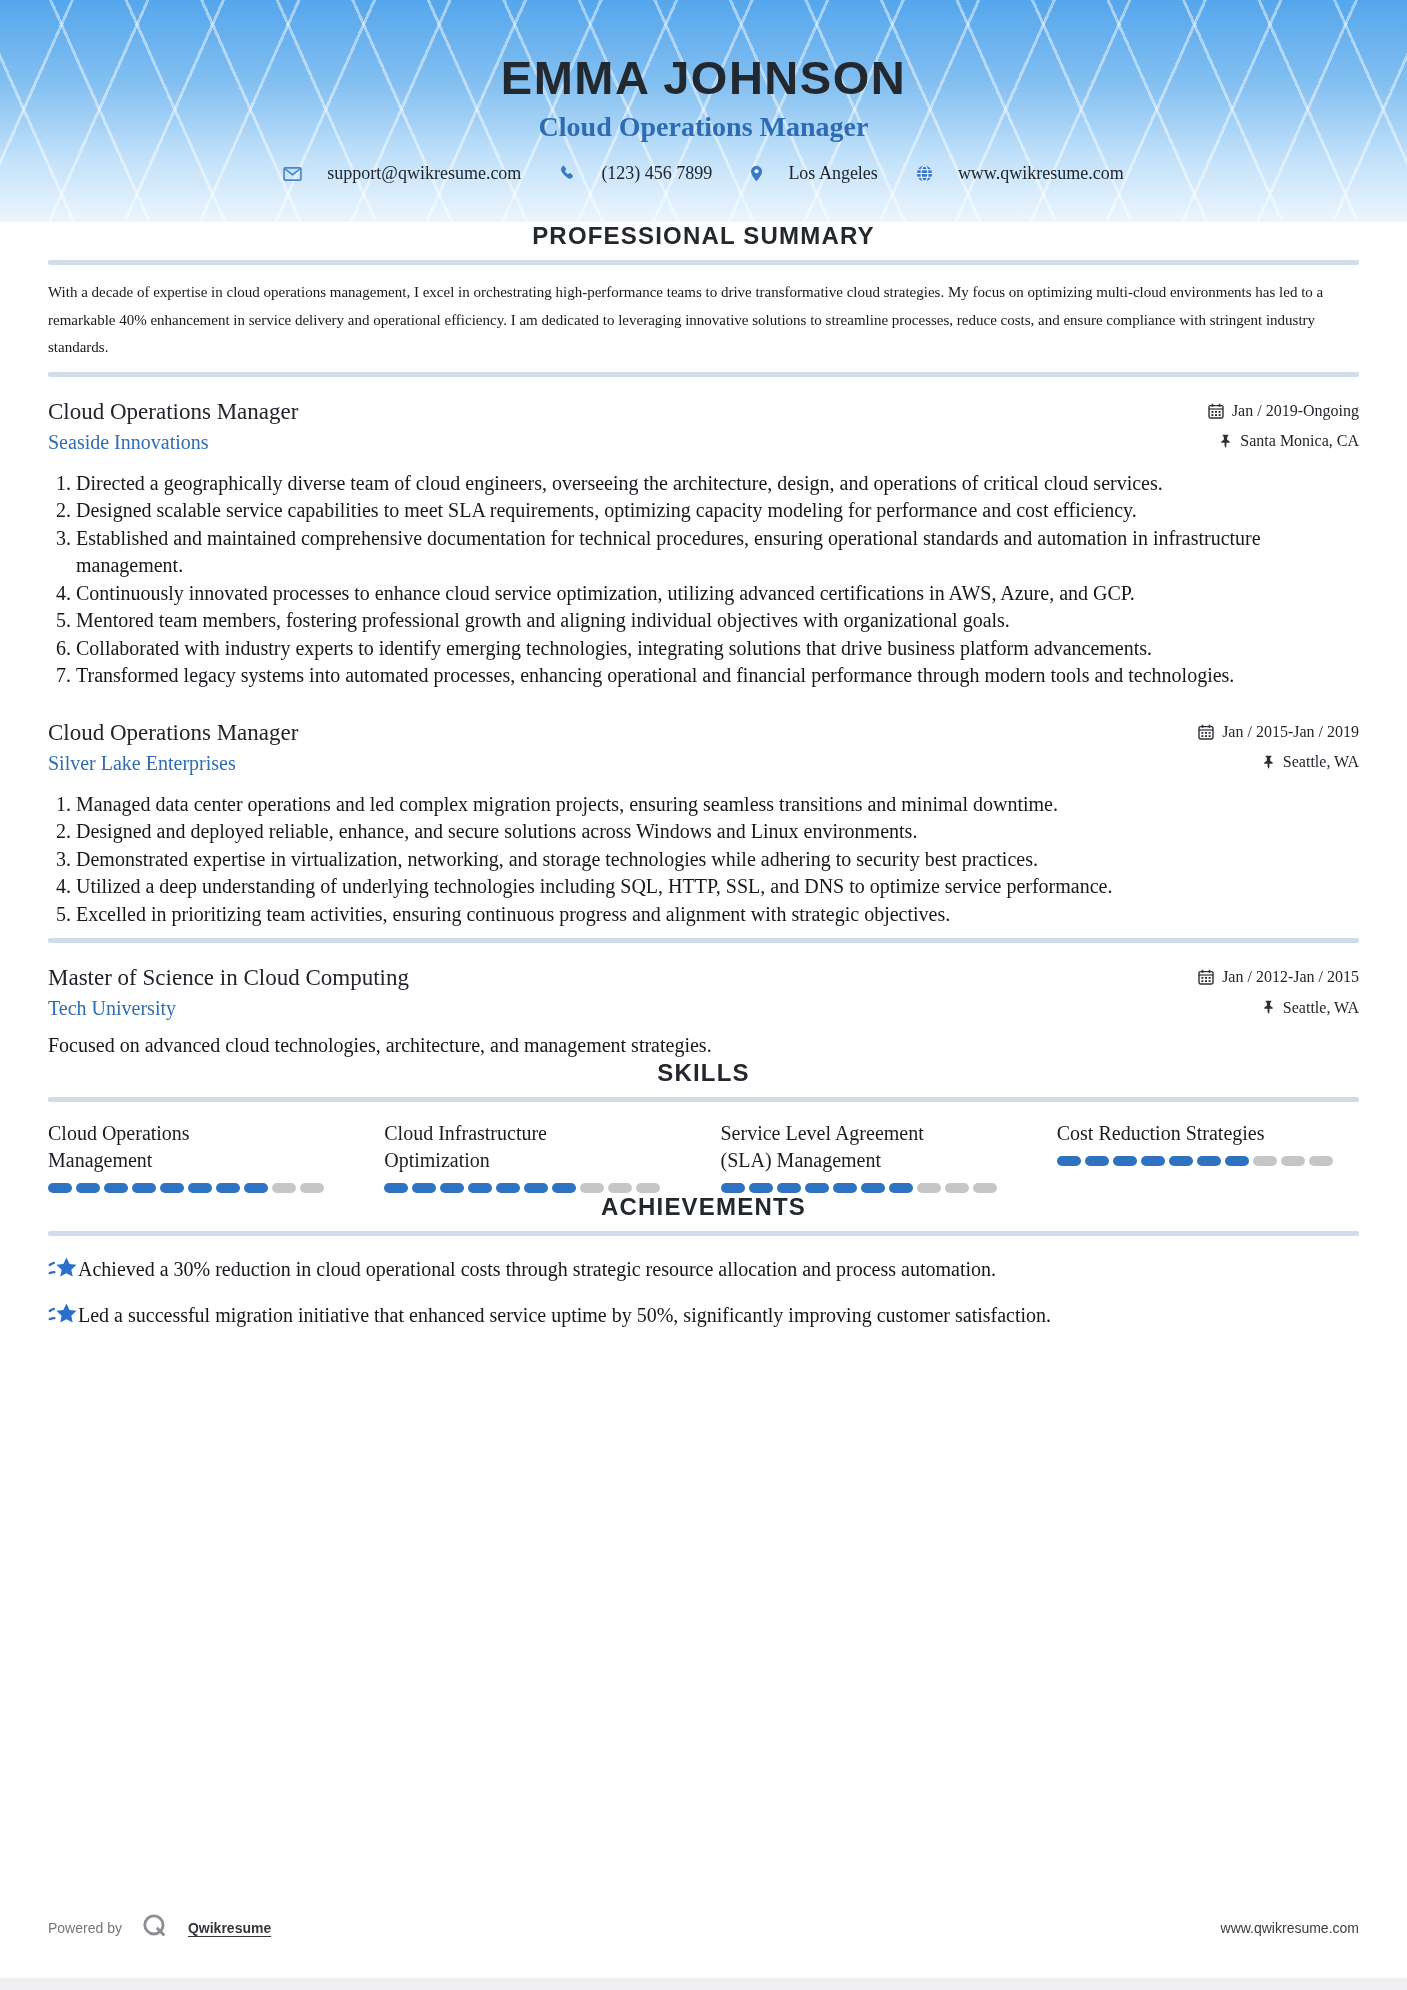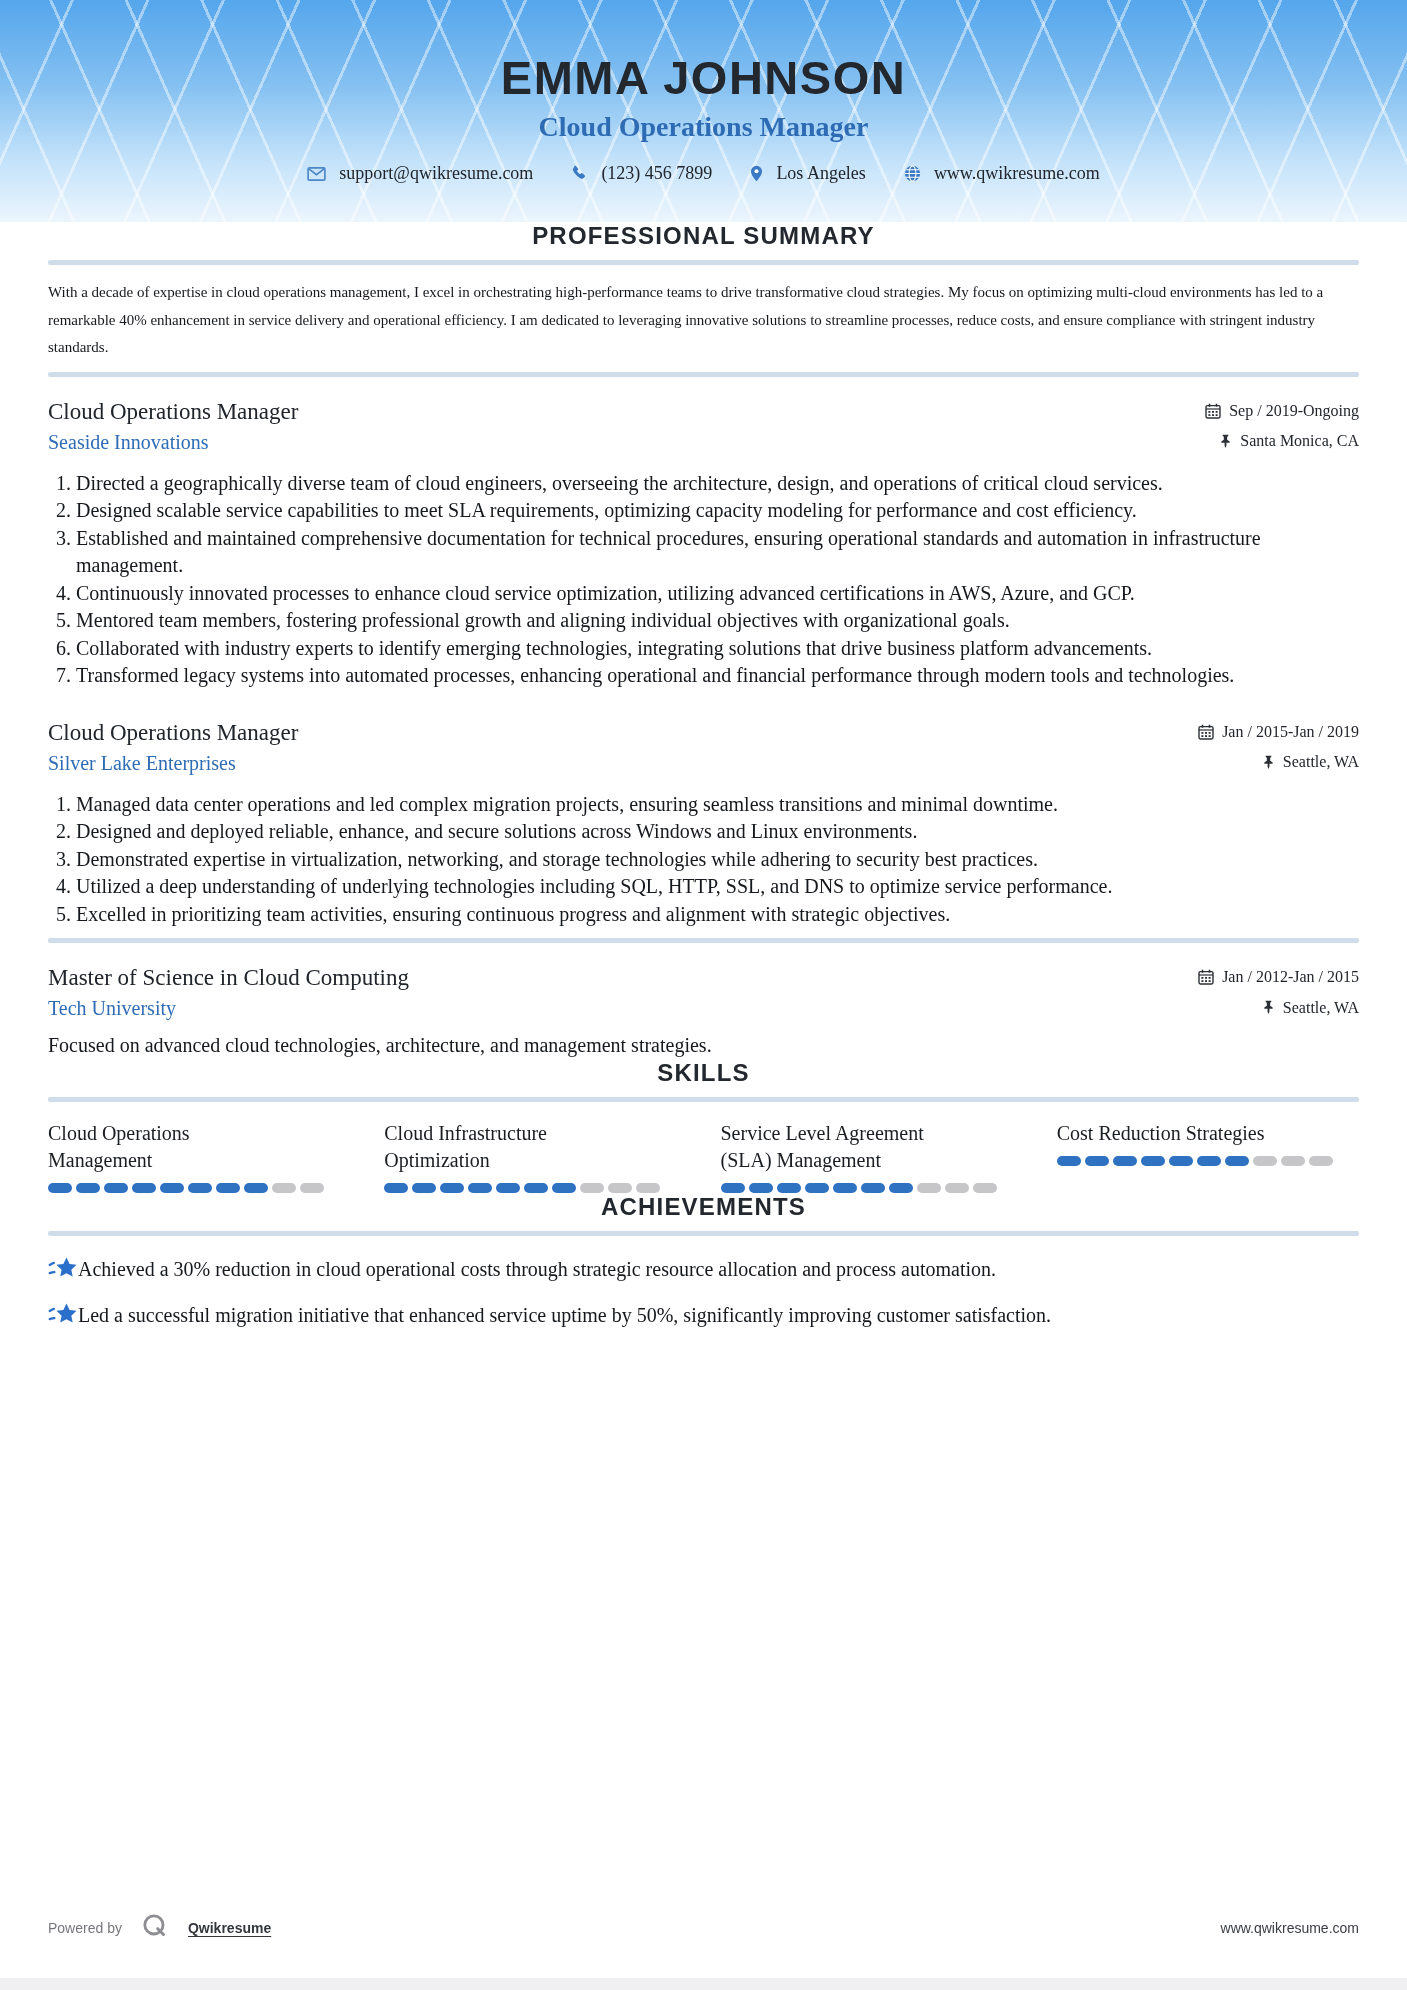--- a/index.html
+++ b/index.html
@@ -28,21 +28,21 @@
   }
   .hero .subtitle{
     margin-top:6px;
     font-size:28px;font-weight:600;color:#2d6cb4;
   }
   .contact{
     margin-top:20px;
     display:flex;justify-content:center;align-items:center;gap:38px;
     font-size:18px;color:#22262c;
   }
-  .contact .citem{display:flex;align-items:center;gap:13px;}
+  .contact .citem{display:flex;align-items:center;gap:25px;}
   .contact svg{display:block;}
   
   .content{padding:0 48px;}
   h2.sec{
     margin:0;text-align:center;
     font-family:"Liberation Sans", sans-serif;
     font-size:24px;font-weight:700;letter-spacing:1.2px;
     color:#23272e;
   }
   .rule{height:5px;background:#cfdce9;border-radius:2px;margin-top:10px;}
@@ -168,21 +168,21 @@
                 <g fill="#2c3036">
                   <rect x="3.4" y="8" width="2" height="1.8"></rect>
                   <rect x="7" y="8" width="2" height="1.8"></rect>
                   <rect x="10.6" y="8" width="2" height="1.8"></rect>
                   <rect x="3.4" y="11.2" width="2" height="1.8"></rect>
                   <rect x="7" y="11.2" width="2" height="1.8"></rect>
                   <rect x="10.6" y="11.2" width="2" height="1.8"></rect>
                 </g>
               </svg>
           </span>
-          <span>Sep / 2019-Ongoing</span>
+          <span>Jan / 2019-Ongoing</span>
         </div>
       </div>
       <div class="row second">
         <div class="company">Seaside Innovations</div>
         <div class="meta">
           <span>
             <svg width="13" height="15" viewBox="0 0 14 16">
                 <path d="M4 .8h6v1.4l-1.2.7v3.2l2.7 2v1.3H8v3.1L7 15l-1-2.5V9.4H2.5V8.1l2.7-2V2.9L4 2.2z" fill="#2c3036"></path>
               </svg>
           </span>

